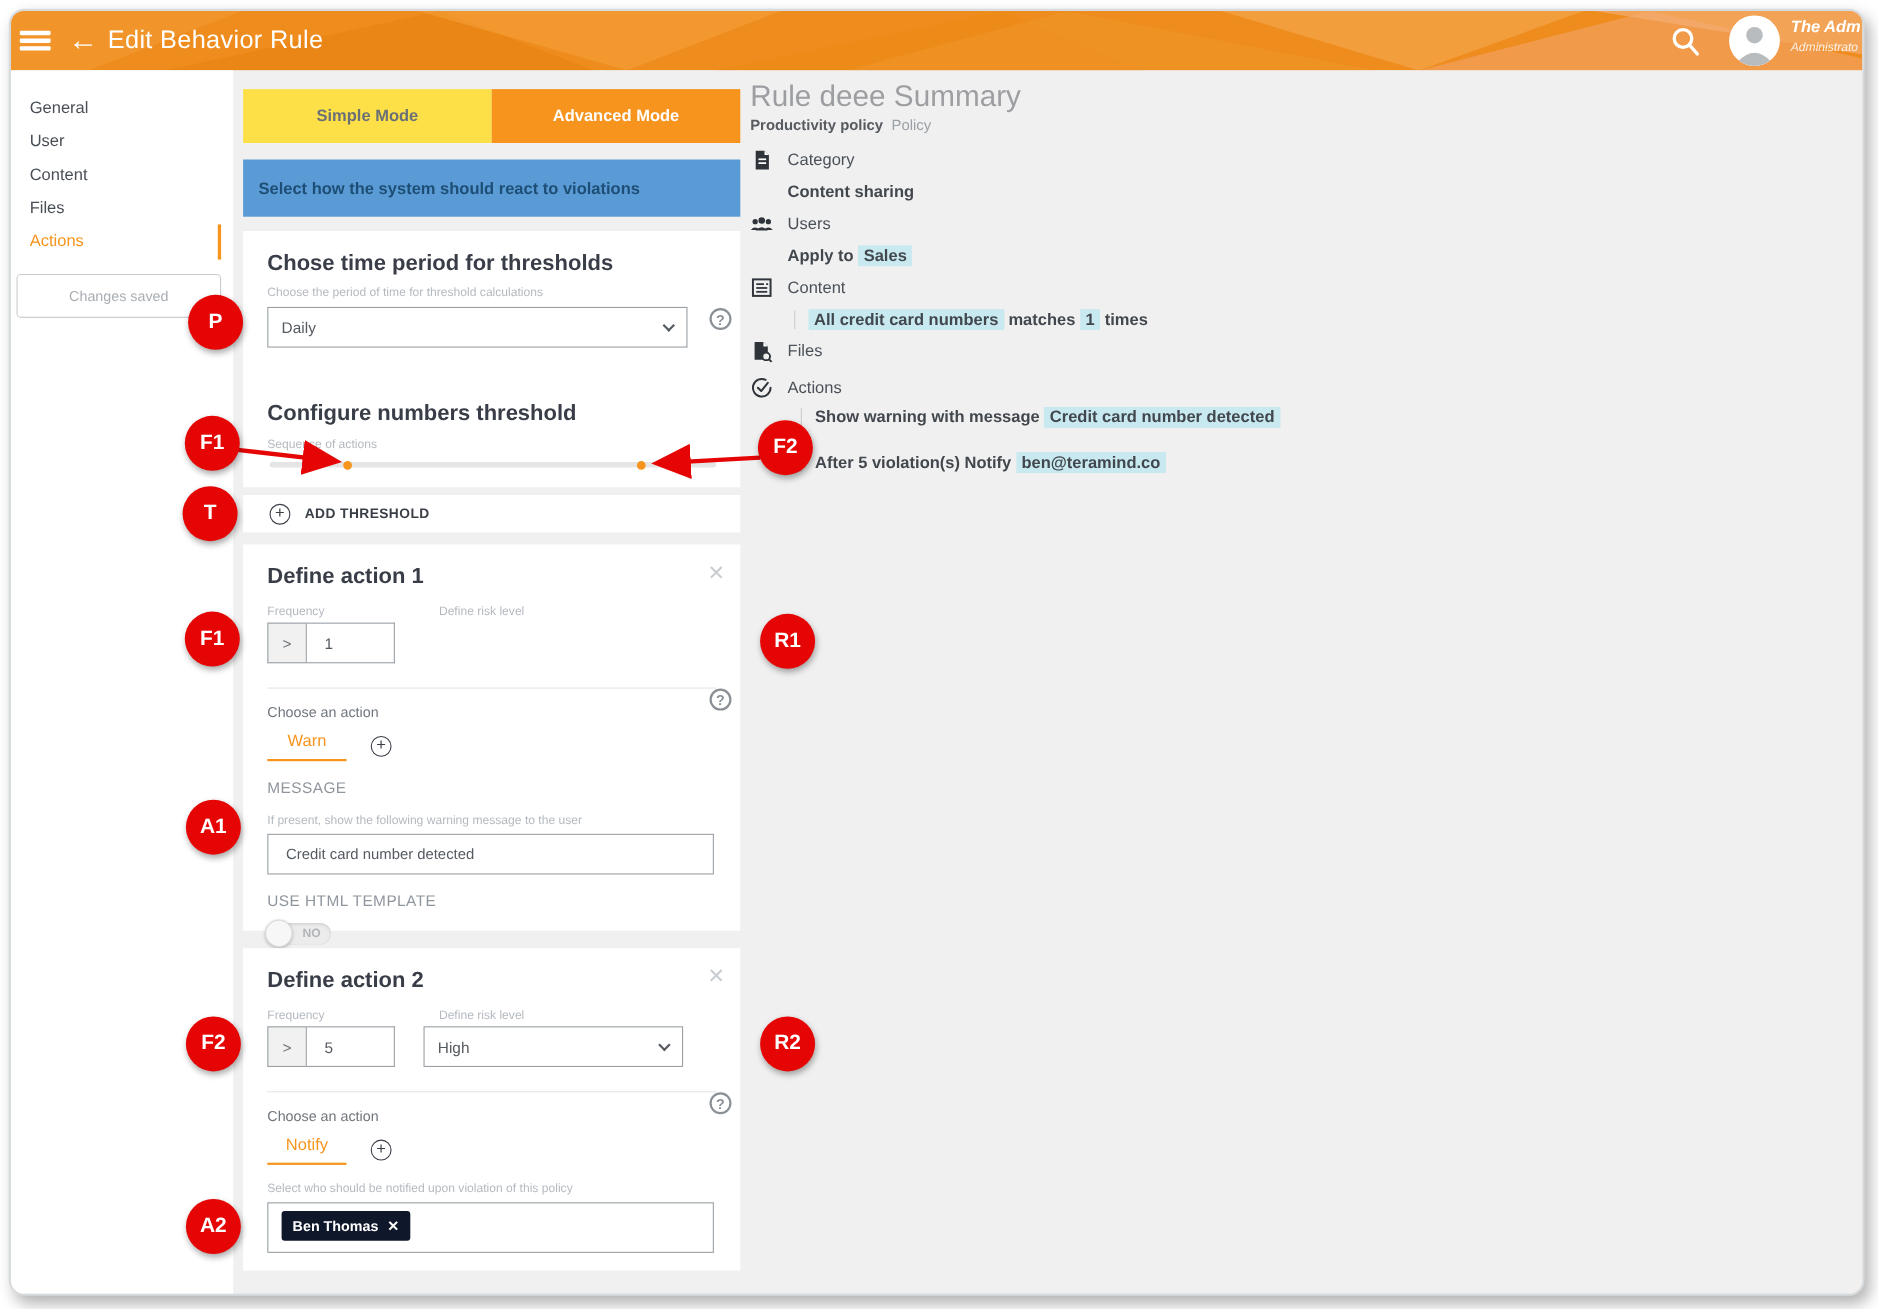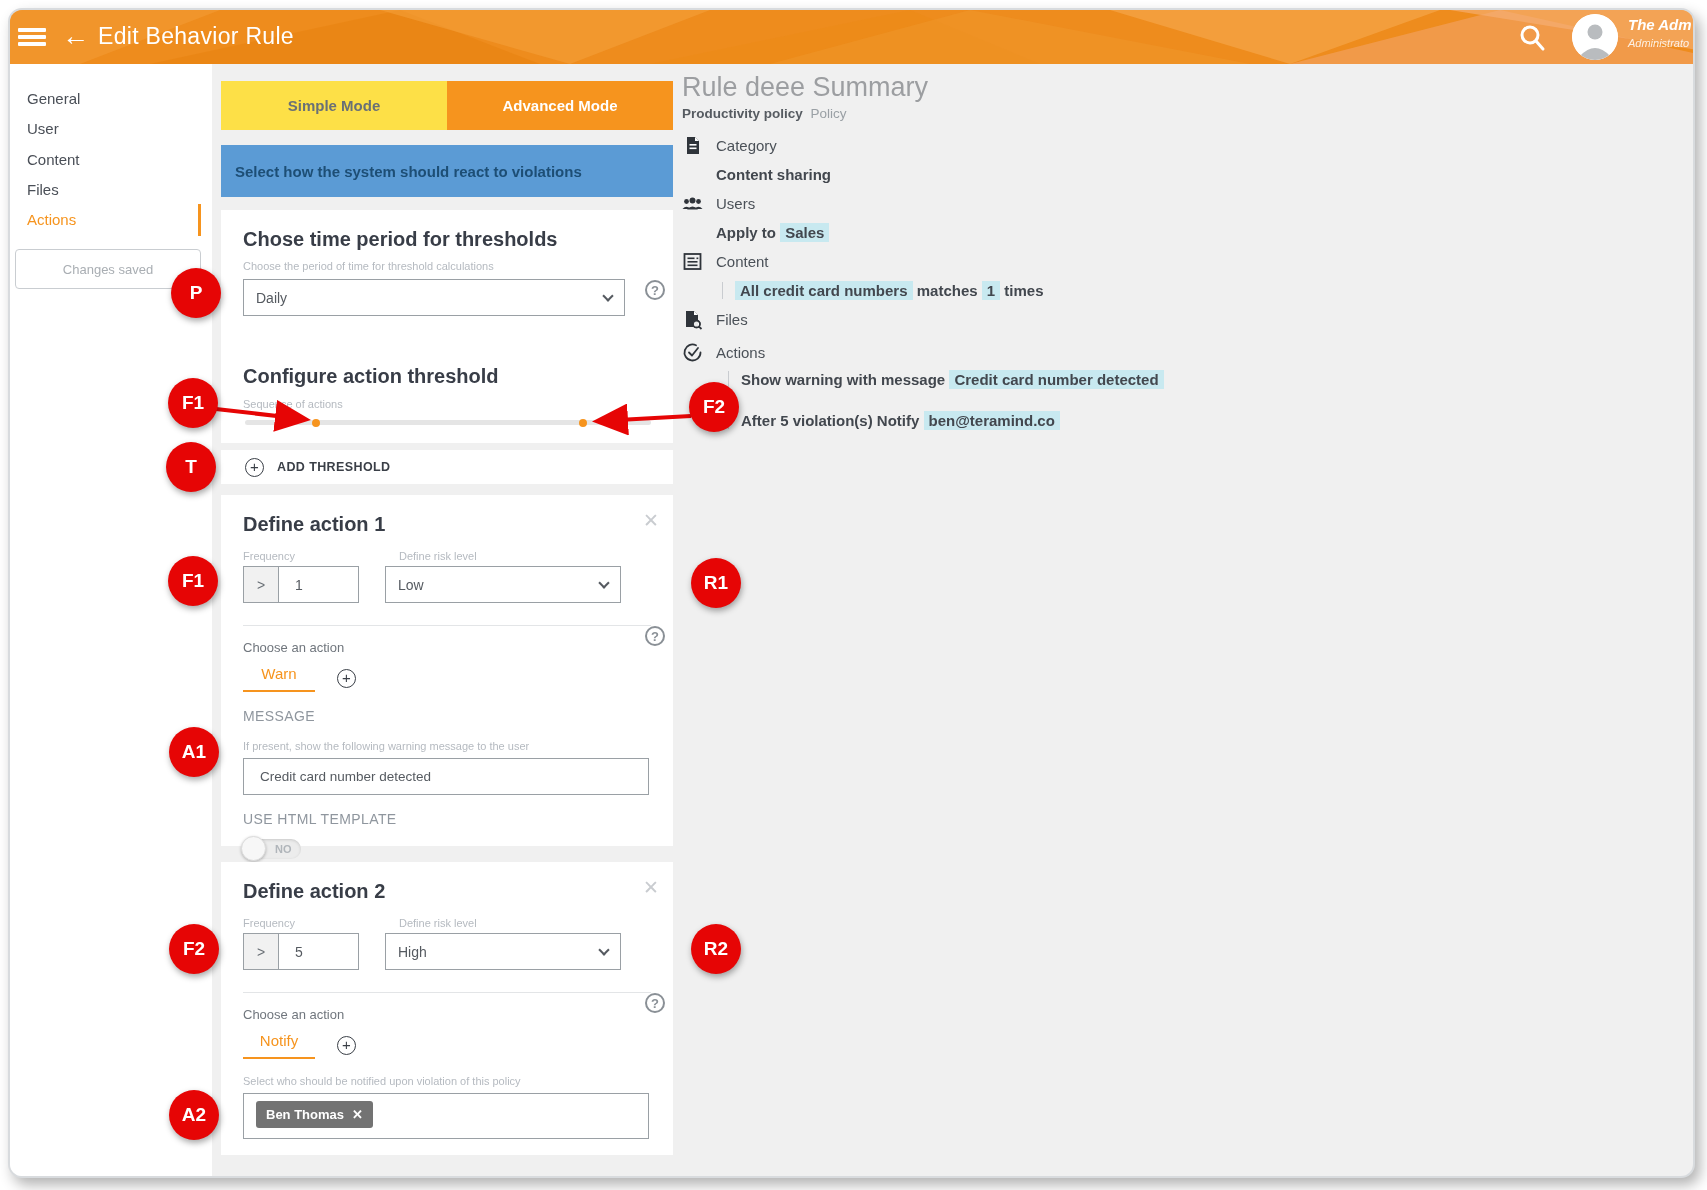--- a/index.html
+++ b/index.html
@@ -76,21 +76,21 @@
   .atabrow .plus { margin-left:22px; cursor:pointer; }
   .msglabel { font-size:14px; color:#8f969e; letter-spacing:.4px; margin-top:16px; }
   .textinput { width:406px; height:37px; border:1px solid #9aa0a5; padding-left:16px; font-size:13.5px;
                color:#555a60; margin-top:6px; font-family:"Liberation Sans", sans-serif; }
   .toggle { position:relative; width:58px; height:20px; background:#ececec; border-radius:11px;
             box-shadow:inset 0 1px 3px rgba(0,0,0,.15); margin-top:12px; cursor:pointer; }
   .knob { position:absolute; left:-2px; top:-3px; width:25px; height:25px; border-radius:50%;
           background:#f7f7f7; border:1px solid #dcdcdc; box-shadow:0 1px 3px rgba(0,0,0,.25); }
   .togglelabel { position:absolute; left:32px; top:4px; font-size:11px; font-weight:700; color:#b0b5ba; }
   .multibox { width:406px; height:46px; border:1px solid #9aa0a5; margin-top:6px; padding:7px 0 0 12px; background:#fff; }
-  .chip { display:inline-flex; align-items:center; background:#737373; color:#fff; font-size:13px;
+  .chip { display:inline-flex; align-items:center; background:#0f172a; color:#fff; font-size:13px;
           font-weight:600; padding:6px 10px; border-radius:3px; }
   .chip .x { margin-left:8px; font-size:13px; cursor:pointer; }
 
   
   .summary { position:absolute; left:672px; top:62px; width:620px; }
   .sumtitle { font-size:27px; color:#9c9ea1; font-weight:400; }
   .policyline { margin-top:3px; font-size:13.5px; }
   .policyline .b { font-weight:700; color:#565b61; }
   .policyline .s { color:#9aa0a5; margin-left:4px; }
   .sumlist { margin-top:14px; }
@@ -175,21 +175,21 @@
       <h2>Chose time period for thresholds</h2>
       <div class="hint" style="margin-top:9px">Choose the period of time for threshold calculations</div>
       <div class="sel" style="width:382px; margin-top:7px;">
         <span>Daily</span>
         <span class="chev"></span>
       </div>
       <div class="qmark" style="right:8px; top:70px;">?</div>
     </div>
 
     <div class="card" style="top:283px; height:96px;">
-      <h2>Configure action threshold</h2>
+      <h2>Configure numbers threshold</h2>
       <div class="hint" style="margin-top:10px">Sequence of actions</div>
       <div class="track">
         <div class="handle" style="left:17.5%;"></div>
         <div class="handle" style="left:83.3%;"></div>
       </div>
     </div>
 
     <div class="addbar">
       <span class="plus">+</span>
       <span class="lbl">ADD THRESHOLD</span>
@@ -198,26 +198,20 @@
     <div class="card" style="top:431px; height:351px;">
       <div class="closex">✕</div>
       <h2>Define action 1</h2>
       <div class="flabels">
         <div class="hint f1">Frequency</div>
         <div class="hint">Define risk level</div>
       </div>
       <div class="controls">
         <div class="opbox">&gt;</div>
         <input class="numinput" value="1" style="">
-        <div class="riskwrap">
-          <div class="sel">
-            <span>Low</span>
-            <span class="chev"></span>
-          </div>
-        </div>
         <div class="qmark" style="right:8px; top:131px;">?</div>
       </div>
       <hr class="divider">
       <div class="choose">Choose an action</div>
       <div class="atabrow">
         <div class="atab">Warn</div>
         <span class="plus">+</span>
       </div>
       <div class="msglabel">MESSAGE</div>
       <div class="hint" style="margin-top:16px">If present, show the following warning message to the user</div>

